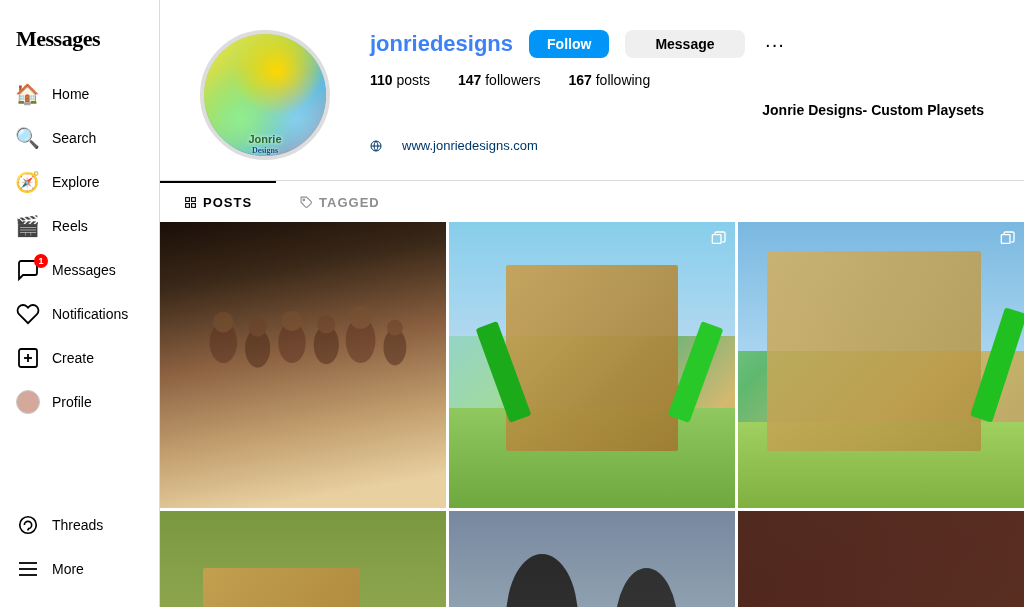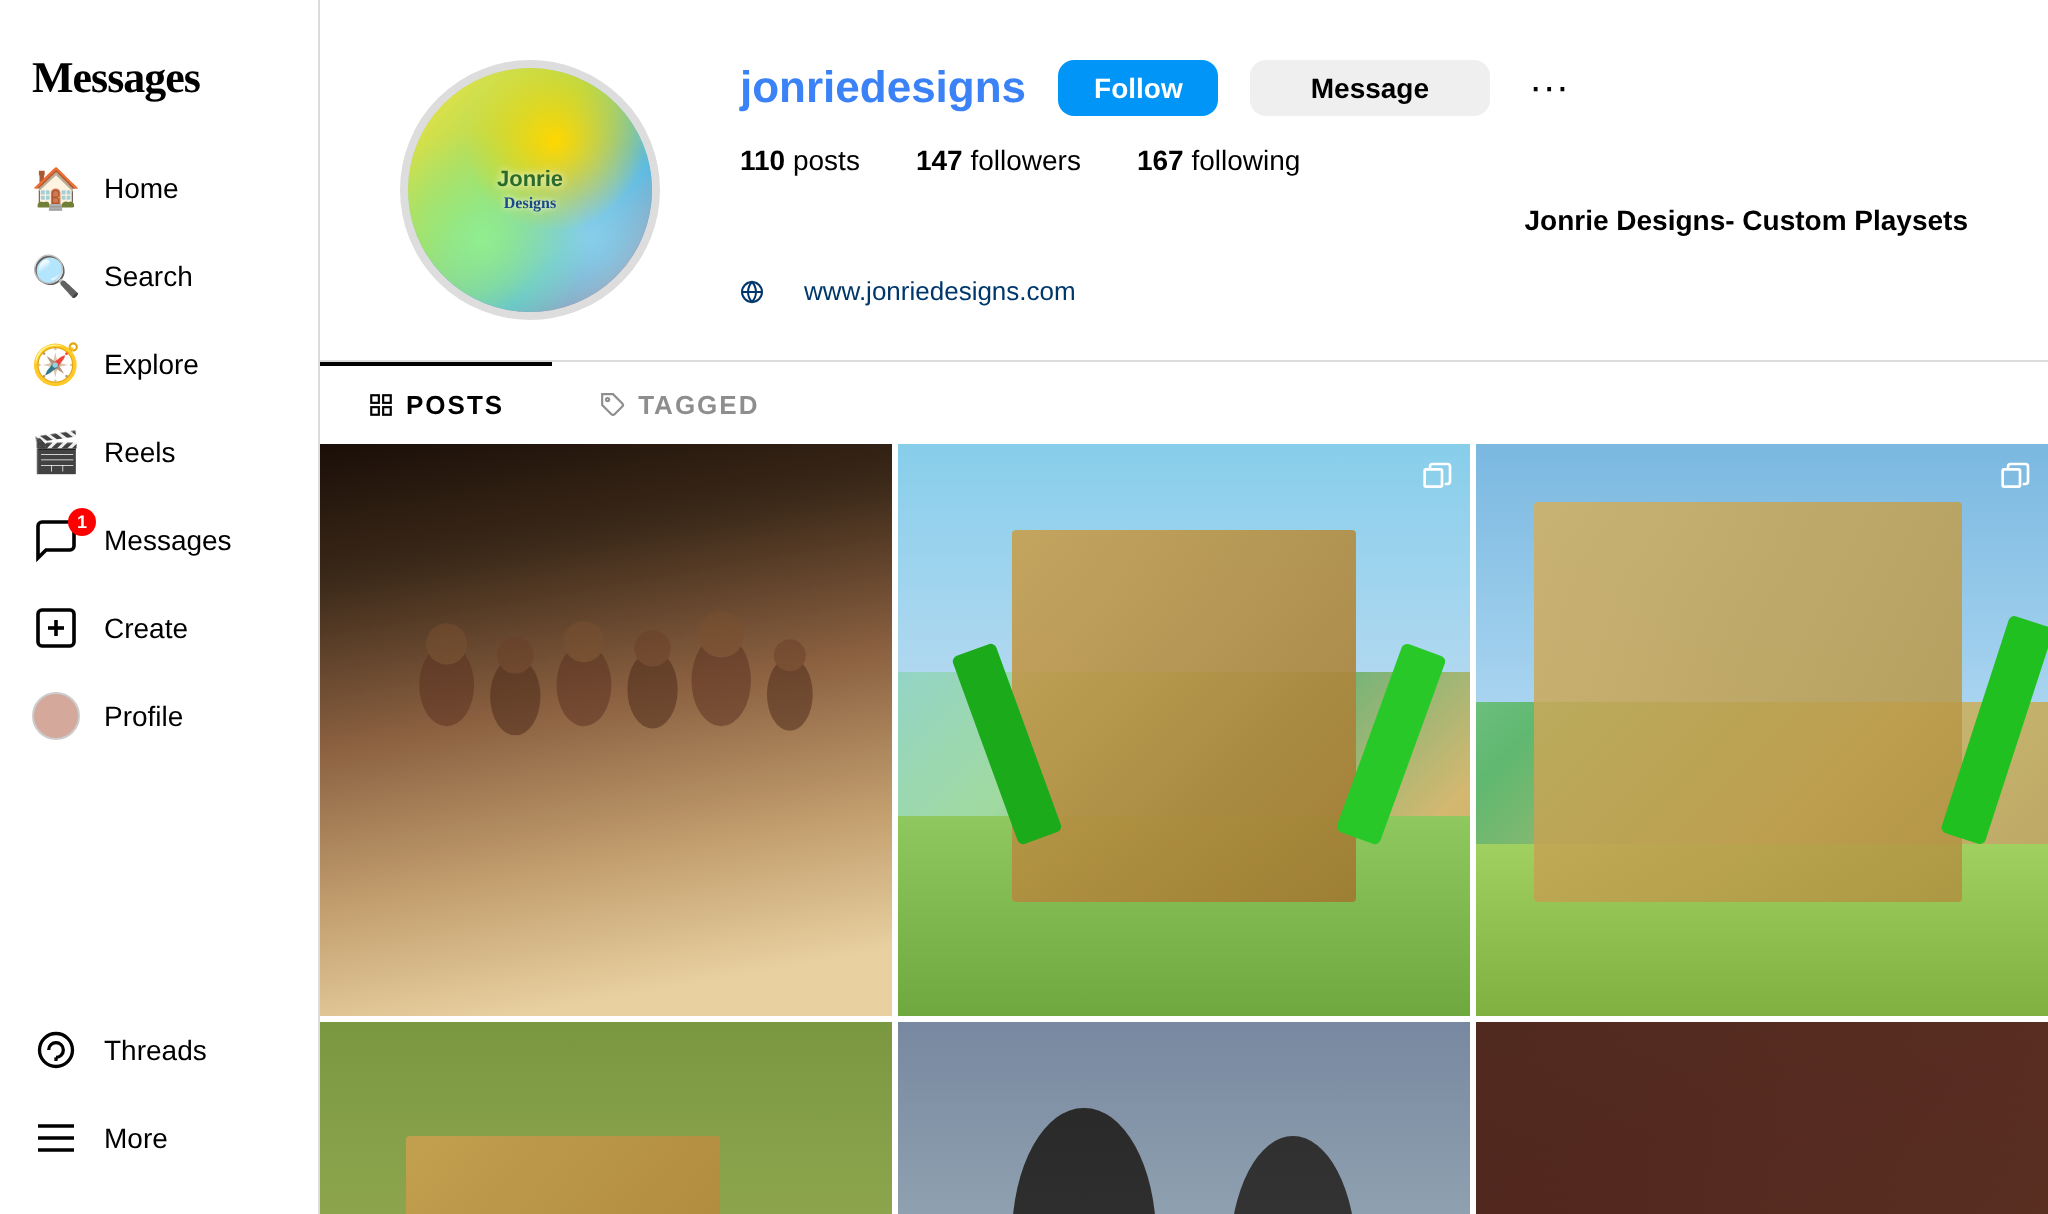--- a/index.html
+++ b/index.html
@@ -223,20 +223,28 @@
       <svg width="24" height="24" viewBox="0 0 24 24" fill="none" stroke="#000" stroke-width="1.8">
         <path d="M21 15a2 2 0 0 1-2 2H7l-4 4V5a2 2 0 0 1 2-2h14a2 2 0 0 1 2 2z"></path>
       </svg>
     </span>
     <span class="nav-label">Messages</span>
     <span class="badge">1</span>
   </div>
   <div class="nav-item">
     <span class="nav-icon">
       <svg width="24" height="24" viewBox="0 0 24 24" fill="none" stroke="#000" stroke-width="1.8">
+        <path d="M20.84 4.61a5.5 5.5 0 0 0-7.78 0L12 5.67l-1.06-1.06a5.5 5.5 0 0 0-7.78 7.78l1.06 1.06L12 21.23l7.78-7.78 1.06-1.06a5.5 5.5 0 0 0 0-7.78z"></path>
+      </svg>
+    </span>
+    <span class="nav-label">Notifications</span>
+  </div>
+  <div class="nav-item">
+    <span class="nav-icon">
+      <svg width="24" height="24" viewBox="0 0 24 24" fill="none" stroke="#000" stroke-width="1.8">
         <rect x="3" y="3" width="18" height="18" rx="2"></rect>
         <line x1="12" y1="8" x2="12" y2="16"></line>
         <line x1="8" y1="12" x2="16" y2="12"></line>
       </svg>
     </span>
     <span class="nav-label">Create</span>
   </div>
   <div class="nav-item">
     <span class="nav-icon" style="width:24px;height:24px;border-radius:50%;border:1px solid #ccc;overflow:hidden;background:#d4a89a;">
     </span>
@@ -267,21 +275,21 @@
   </div>
 </nav>
 
 <main id="main">
 
   <div id="profile-header">
 
     <div class="avatar-placeholder">
       <div class="avatar-art" style="width:100%;height:100%;position:relative;border-radius:50%;">
 
-        <div style="position:absolute;inset:0;display:flex;align-items:center;justify-content:center;">
+        <div style="position:absolute;inset:0;display:flex;align-items:flex-end;justify-content:center;">
           <div style="text-align:center;line-height:1.2;">
             <div style="font-size:11px;font-weight:900;color:#2a6a2a;font-family:Impact,sans-serif;text-shadow:0 0 4px #fff;">Jonrie</div>
             <div style="font-size:8px;font-weight:700;color:#1a4a8a;font-family:Georgia,serif;text-shadow:0 0 3px #fff;">Designs</div>
           </div>
         </div>
       </div>
     </div>
 
     <div class="profile-info">
       <div class="profile-username-row">

